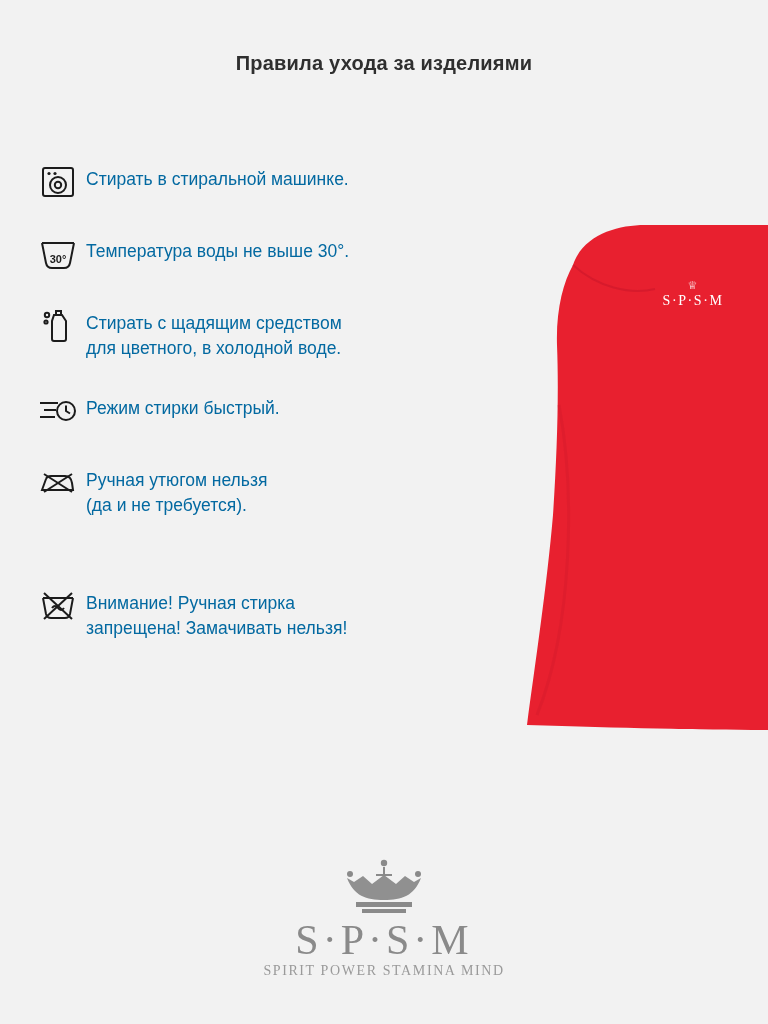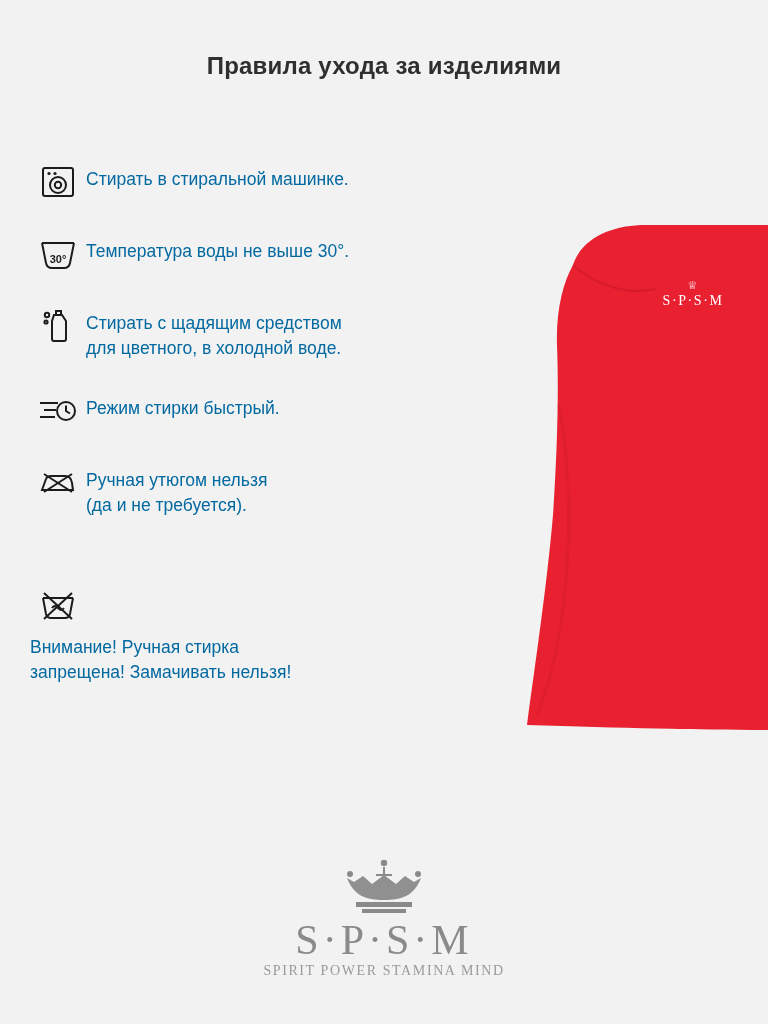--- a/index.html
+++ b/index.html
@@ -23,41 +23,40 @@
     height: 1024px;
   }
 
   
   .title {
     position: absolute;
     top: 52px;
     left: 0;
     width: 768px;
     text-align: center;
-    font-size: 24px;
+    font-size: 20px;
     font-weight: bold;
     letter-spacing: 0.2px;
     color: #2f2f2f;
   }
 
   
   .care-list {
     position: absolute;
     top: 160px;
     left: 30px;
     width: 470px;
   }
   .care-item {
     display: flex;
     align-items: flex-start;
     margin-bottom: 28px;
   }
   .care-item.gap-extra {
     margin-top: 66px;
-    flex-direction: column;
   }
   .icon-box {
     width: 56px;
     min-width: 56px;
     height: 44px;
     display: flex;
     align-items: center;
     justify-content: center;
     text-align: center;
   }

